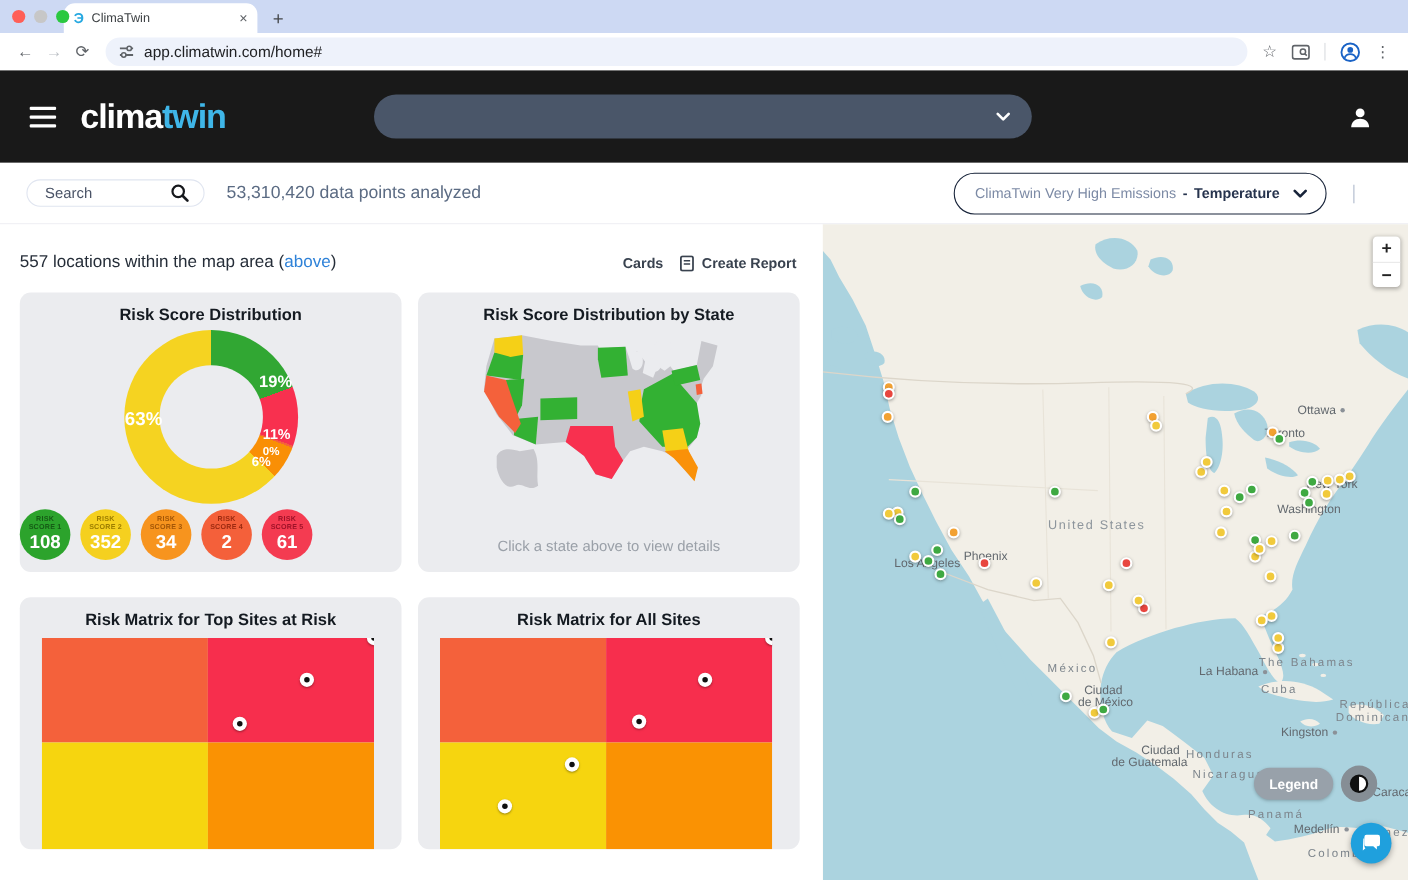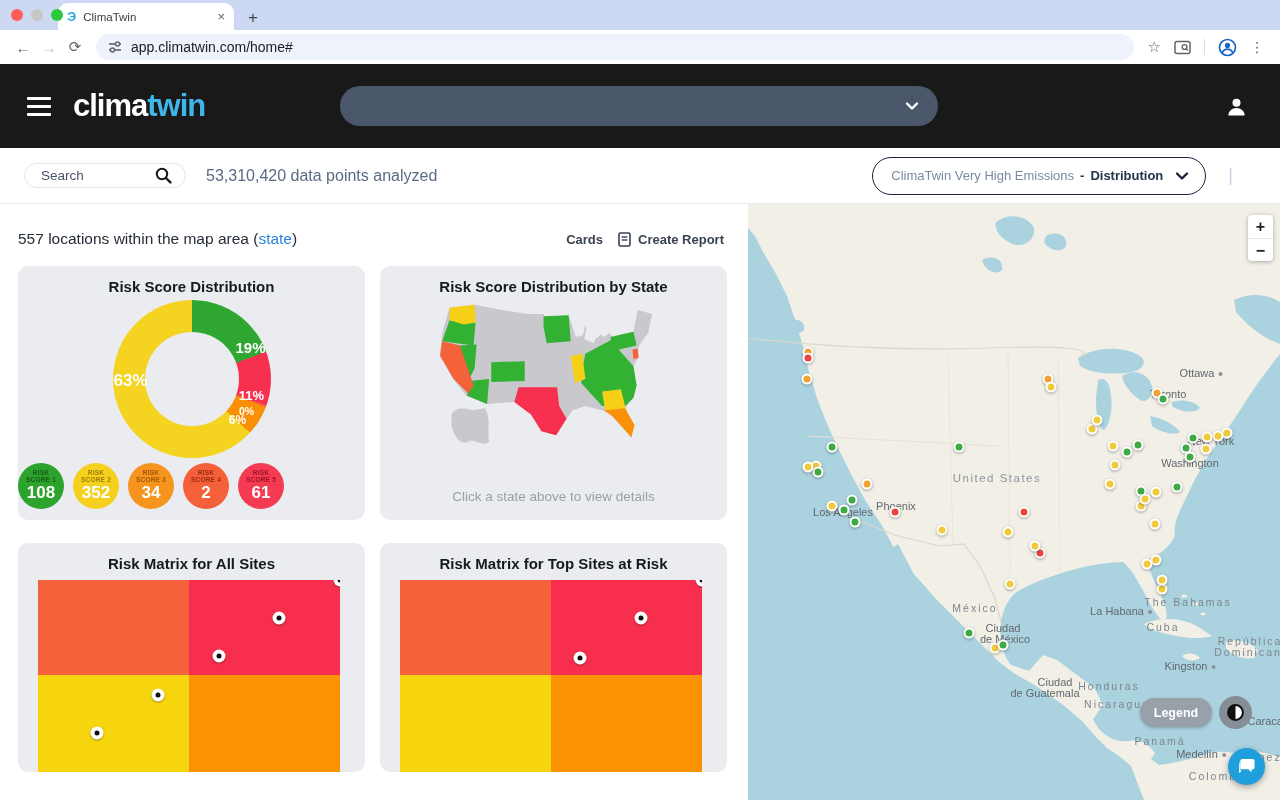--- a/index.html
+++ b/index.html
@@ -185,33 +185,33 @@
     <svg width="17" height="17" viewBox="0 0 17 17">
       <circle cx="7" cy="7" r="5.2" fill="none" stroke="#16181c" stroke-width="2"></circle>
       <line x1="11" y1="11" x2="15.4" y2="15.4" stroke="#16181c" stroke-width="2.4" stroke-linecap="round"></line>
     </svg>
   </div>
   <span class="dp-text">53,310,420 data points analyzed</span>
   <div class="fb-right">
     <div class="scenariopill">
       <span class="sc-pre">ClimaTwin Very High Emissions</span>
       <span class="sc-sep">-</span>
-      <span class="sc-val">Distribution</span>
+      <span class="sc-val">Temperature</span>
       <svg width="14" height="12" viewBox="0 0 14 12">
         <path d="M2 3.5 L7 8.5 L12 3.5" fill="none" stroke="#18243a" stroke-width="2.4" stroke-linecap="round" stroke-linejoin="round"></path>
       </svg>
     </div>
     <span class="vbar">|</span>
   </div>
 </div>
 
 <div class="content">
   <div class="left">
     <div class="lp-head">
-      <div class="loc-text"><span>557 locations within the map area (</span><a class="reset" href="#">state</a><span>)</span></div>
+      <div class="loc-text"><span>557 locations within the map area (</span><a class="reset" href="#">above</a><span>)</span></div>
       <div class="lp-actions">
         <span class="cards-lbl">Cards</span>
         <svg width="13" height="15" viewBox="0 0 13 15">
           <rect x="1" y="1" width="11" height="13" rx="1.5" fill="none" stroke="#39424f" stroke-width="1.6"></rect>
           <line x1="3.6" y1="5" x2="9.4" y2="5" stroke="#39424f" stroke-width="1.4"></line>
           <line x1="3.6" y1="8" x2="9.4" y2="8" stroke="#39424f" stroke-width="1.4"></line>
         </svg>
         <span>Create Report</span>
       </div>
     </div>
@@ -276,43 +276,43 @@
           <polygon points="185,46 190,45 191,54 186,55" fill="#f4613b"></polygon>
           <path fill="#ebecef" d="M127,22 C130,14 138,16 139,24 C140,32 134,36 130,32 Z"></path>
           <path fill="#ebecef" d="M143,26 C148,20 155,24 154,32 C150,38 144,34 143,26 Z"></path>
           <path fill="#ebecef" d="M149,10 C156,6 164,8 166,14 C160,18 152,16 149,10 Z"></path>
           <path d="M12,108 C16,100 26,102 32,104 L44,102 C50,112 46,124 48,134 C40,140 34,130 28,134 C20,138 14,128 12,118 Z" fill="#c8c8cd"></path>
         </svg>
         <div class="us-note">Click a state above to view details</div>
       </div>
 
       <div class="card card-r2">
+        <div class="card-title">Risk Matrix for Top Sites at Risk</div>
+        <div class="matrix">
+          <div class="q" style="background: rgb(244, 97, 59);"></div>
+            <div class="q" style="background: rgb(247, 46, 77);"></div>
+          <div class="q" style="background: rgb(246, 213, 15);"></div>
+            <div class="q" style="background: rgb(250, 146, 3);"></div>
+        <span class="mdot" style="left: 241px; top: 38px;"></span>
+            <span class="mdot" style="left: 180px; top: 78px;"></span>
+            <span class="mdot" style="left: 302px; top: 0px;"></span>
+          </div>
+      </div>
+
+      <div class="card card-r2">
         <div class="card-title">Risk Matrix for All Sites</div>
         <div class="matrix">
           <div class="q" style="background: rgb(244, 97, 59);"></div>
             <div class="q" style="background: rgb(247, 46, 77);"></div>
           <div class="q" style="background: rgb(246, 213, 15);"></div>
             <div class="q" style="background: rgb(250, 146, 3);"></div>
         <span class="mdot" style="left: 241px; top: 38px;"></span>
             <span class="mdot" style="left: 181px; top: 76px;"></span>
             <span class="mdot" style="left: 120px; top: 115px;"></span>
             <span class="mdot" style="left: 59px; top: 153px;"></span>
-            <span class="mdot" style="left: 302px; top: 0px;"></span>
-          </div>
-      </div>
-
-      <div class="card card-r2">
-        <div class="card-title">Risk Matrix for Top Sites at Risk</div>
-        <div class="matrix">
-          <div class="q" style="background: rgb(244, 97, 59);"></div>
-            <div class="q" style="background: rgb(247, 46, 77);"></div>
-          <div class="q" style="background: rgb(246, 213, 15);"></div>
-            <div class="q" style="background: rgb(250, 146, 3);"></div>
-        <span class="mdot" style="left: 241px; top: 38px;"></span>
-            <span class="mdot" style="left: 180px; top: 78px;"></span>
             <span class="mdot" style="left: 302px; top: 0px;"></span>
           </div>
       </div>
     </div>
   </div>
 
   <div class="map" id="map">
     <svg class="geo" width="532" height="596" viewBox="0 0 532 596" preserveAspectRatio="none">
       <rect x="0" y="0" width="532" height="596" fill="#f2efe7"></rect>
 

